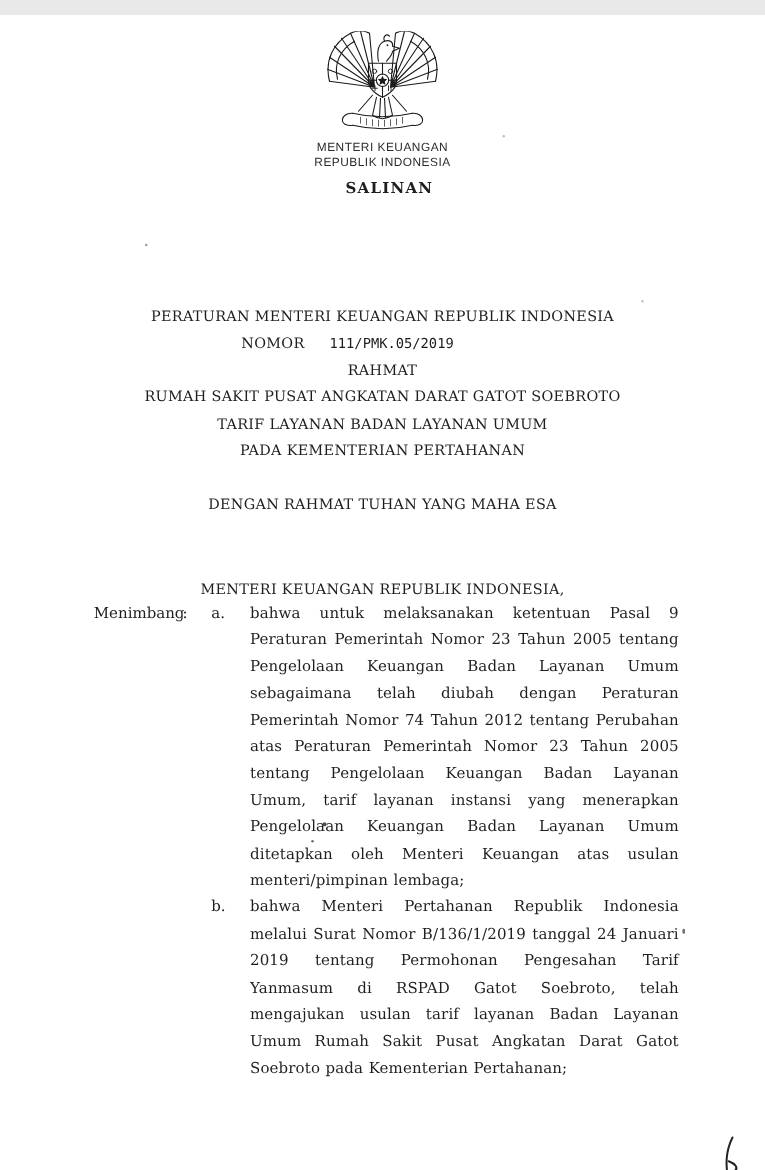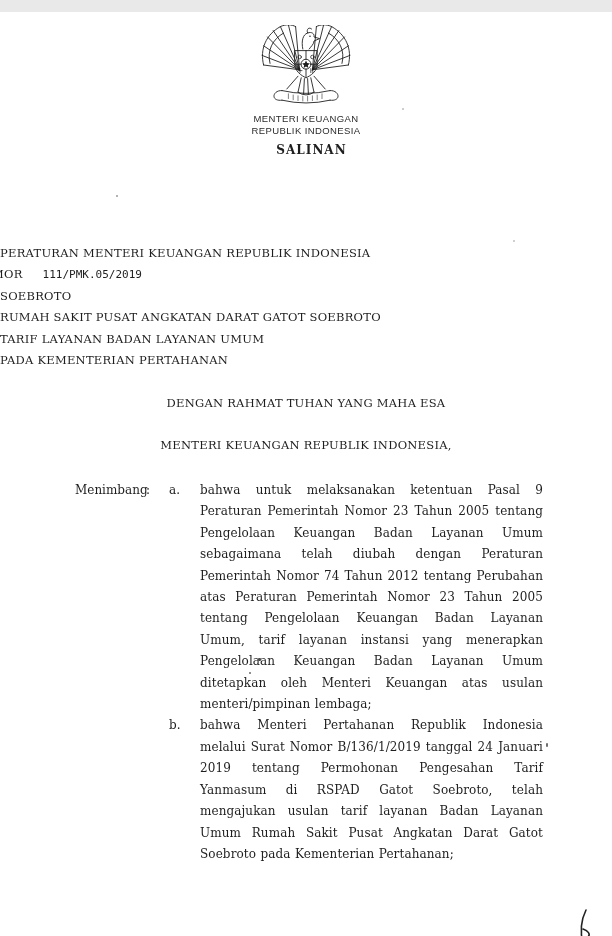--- a/index.html
+++ b/index.html
@@ -14,34 +14,34 @@
     position:absolute; top:101px; left:0; right:0; text-align:center;
     font-family:"Liberation Sans", sans-serif; font-size:9.5px; line-height:12px;
     color:#2b2b2b; letter-spacing:0.4px;
   }
   .salinan {
     position:absolute; top:131px; left:11px; right:0; text-align:center;
     font-size:12px; font-weight:bold; letter-spacing:1px;
   }
   
   .title-block {
-    position:absolute; top:231px; left:0; right:0; 
+    position:absolute; top:231px; left:0; right:0; text-align:center;
     font-size:11.5px; line-height:21.4px; letter-spacing:0.25px;
   }
   .nomor-line { position:relative; left:-28px; }
   .nomor-value {
     font-family:"DejaVu Sans Mono", monospace; font-size:11px;
     letter-spacing:0; margin-left:20px;
   }
   .invocation, .authority {
     position:absolute; left:0; right:0; text-align:center;
     font-size:11.5px; letter-spacing:0.25px;
   }
   .invocation { top:384px; }
-  .authority  { top:426px; }
+  .authority  { top:452px; }
   
   .body-block {
     position:absolute; top:468px; left:75px; width:468px;
     display:grid; grid-template-columns:71px 23px 31px 1fr;
     font-size:12px; line-height:21.4px;
   }
   .cell { white-space:nowrap; }
   .cell.text {
     white-space:normal; text-align:justify; text-justify:inter-word;
     word-spacing:0.5px; letter-spacing:0.1px;
@@ -92,21 +92,21 @@
     <div>REPUBLIK INDONESIA</div>
   </div>
 
   <div class="salinan">SALINAN</div>
 
   <div class="title-block">
     <div>PERATURAN MENTERI KEUANGAN REPUBLIK INDONESIA</div>
     <div class="nomor-line">
       <span>NOMOR</span><span class="nomor-value">111/PMK.05/2019</span>
     </div>
-    <div>SOEBROTO</div>
+    <div>RAHMAT</div>
     <div>RUMAH SAKIT PUSAT ANGKATAN DARAT GATOT SOEBROTO</div>
     <div>TARIF LAYANAN BADAN LAYANAN UMUM</div>
     <div>PADA KEMENTERIAN PERTAHANAN</div>
   </div>
 
   <div class="invocation">DENGAN RAHMAT TUHAN YANG MAHA ESA</div>
   <div class="authority">MENTERI KEUANGAN REPUBLIK INDONESIA,</div>
 
   <div class="body-block">
     <div class="cell">Menimbang</div>

